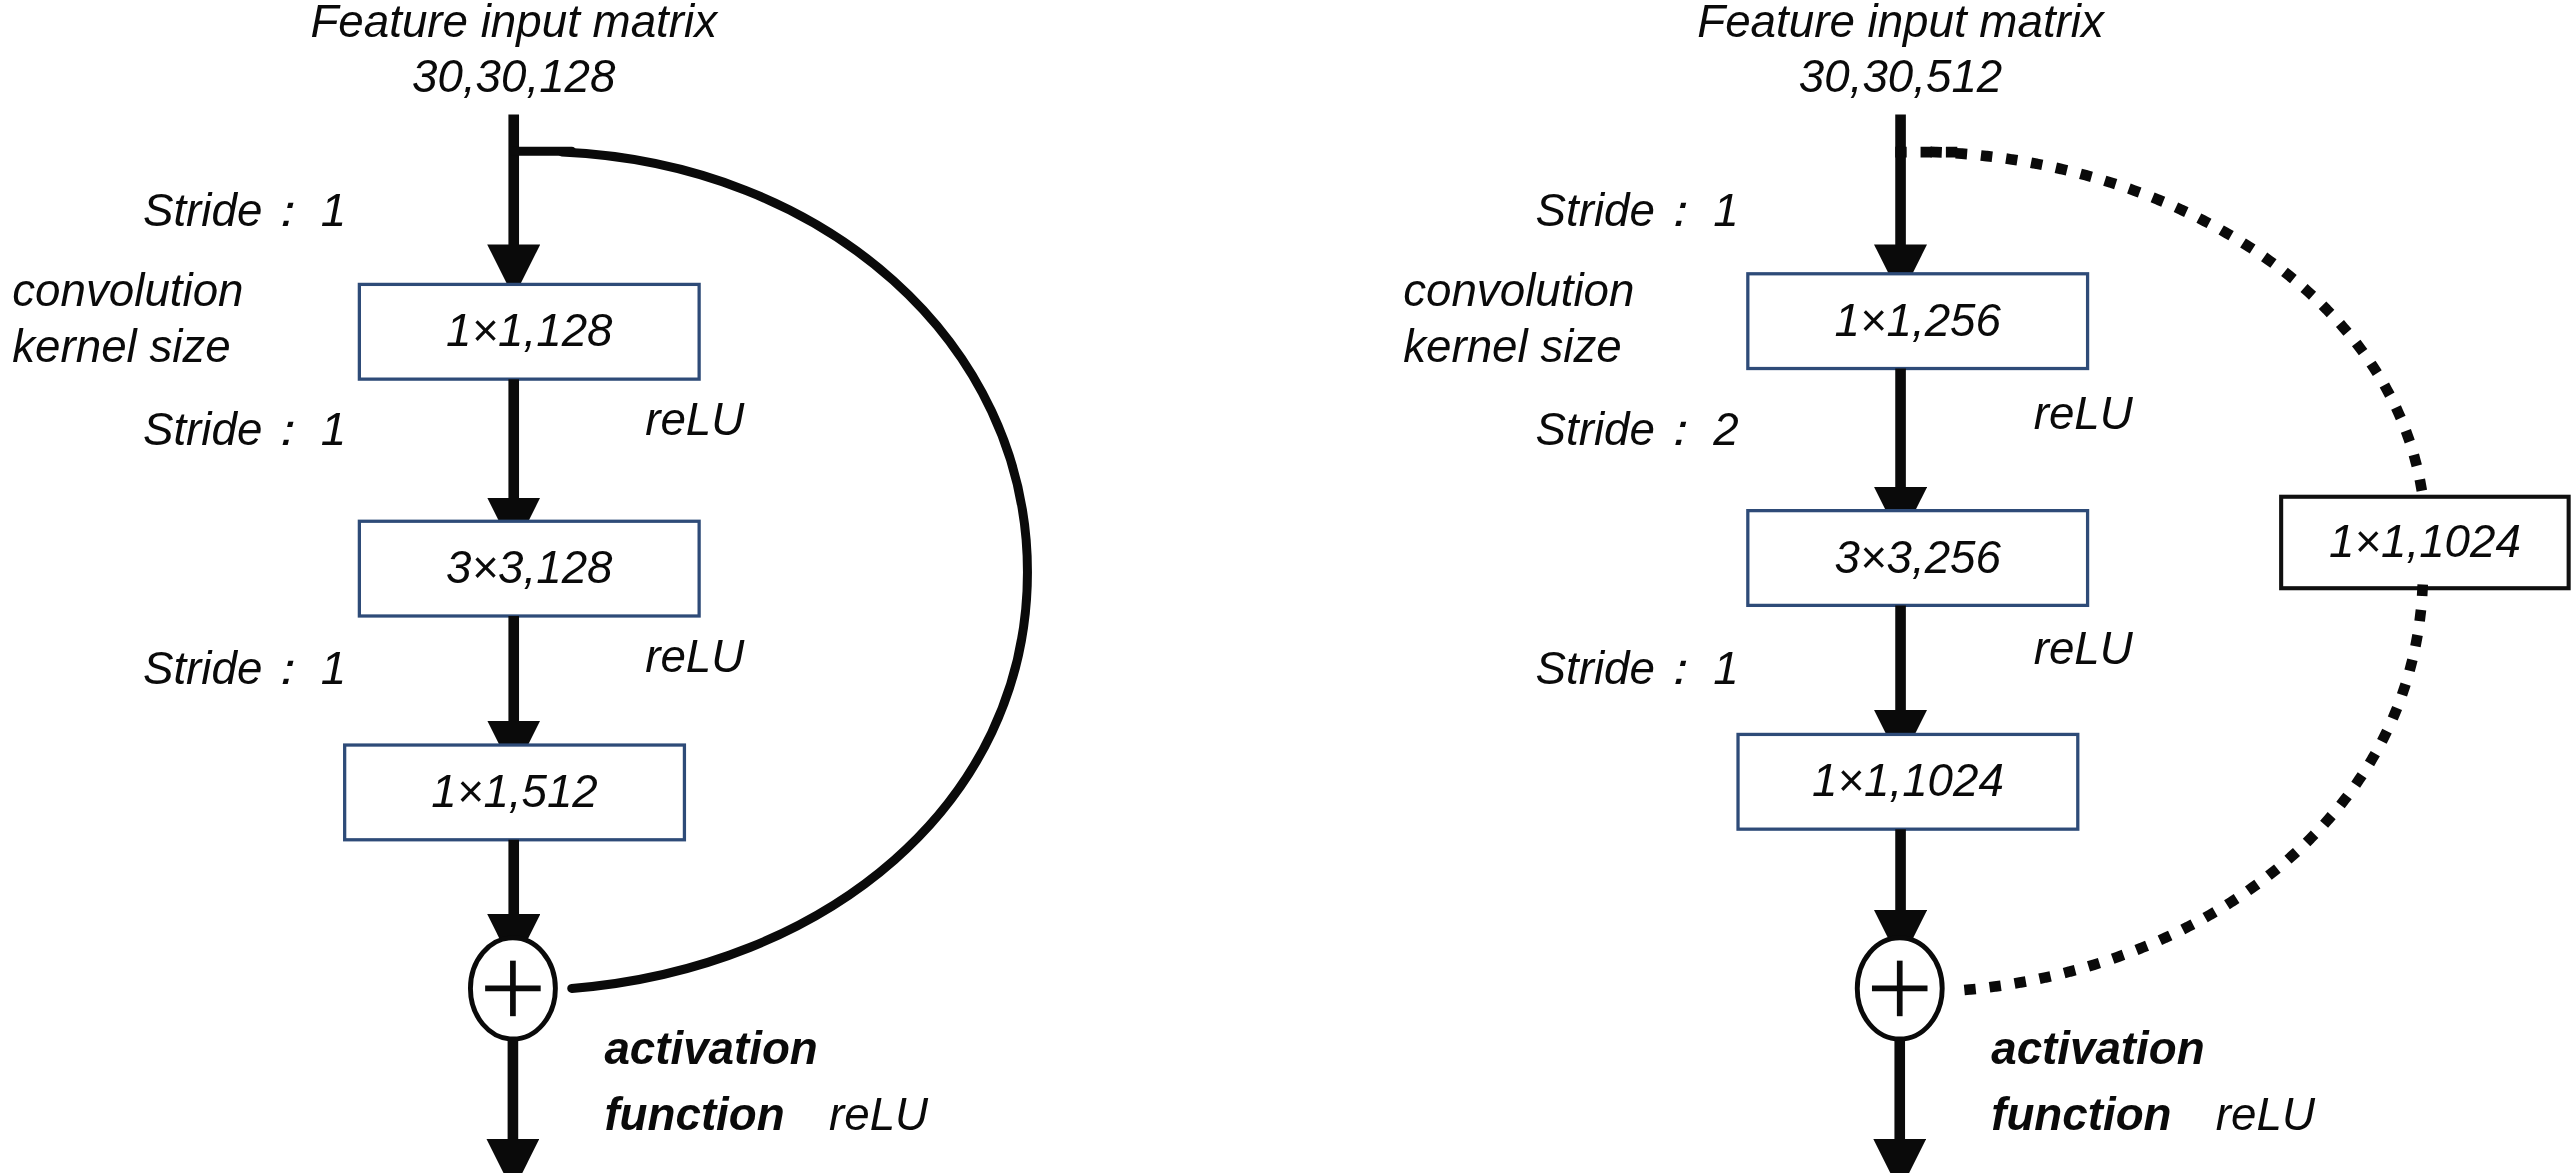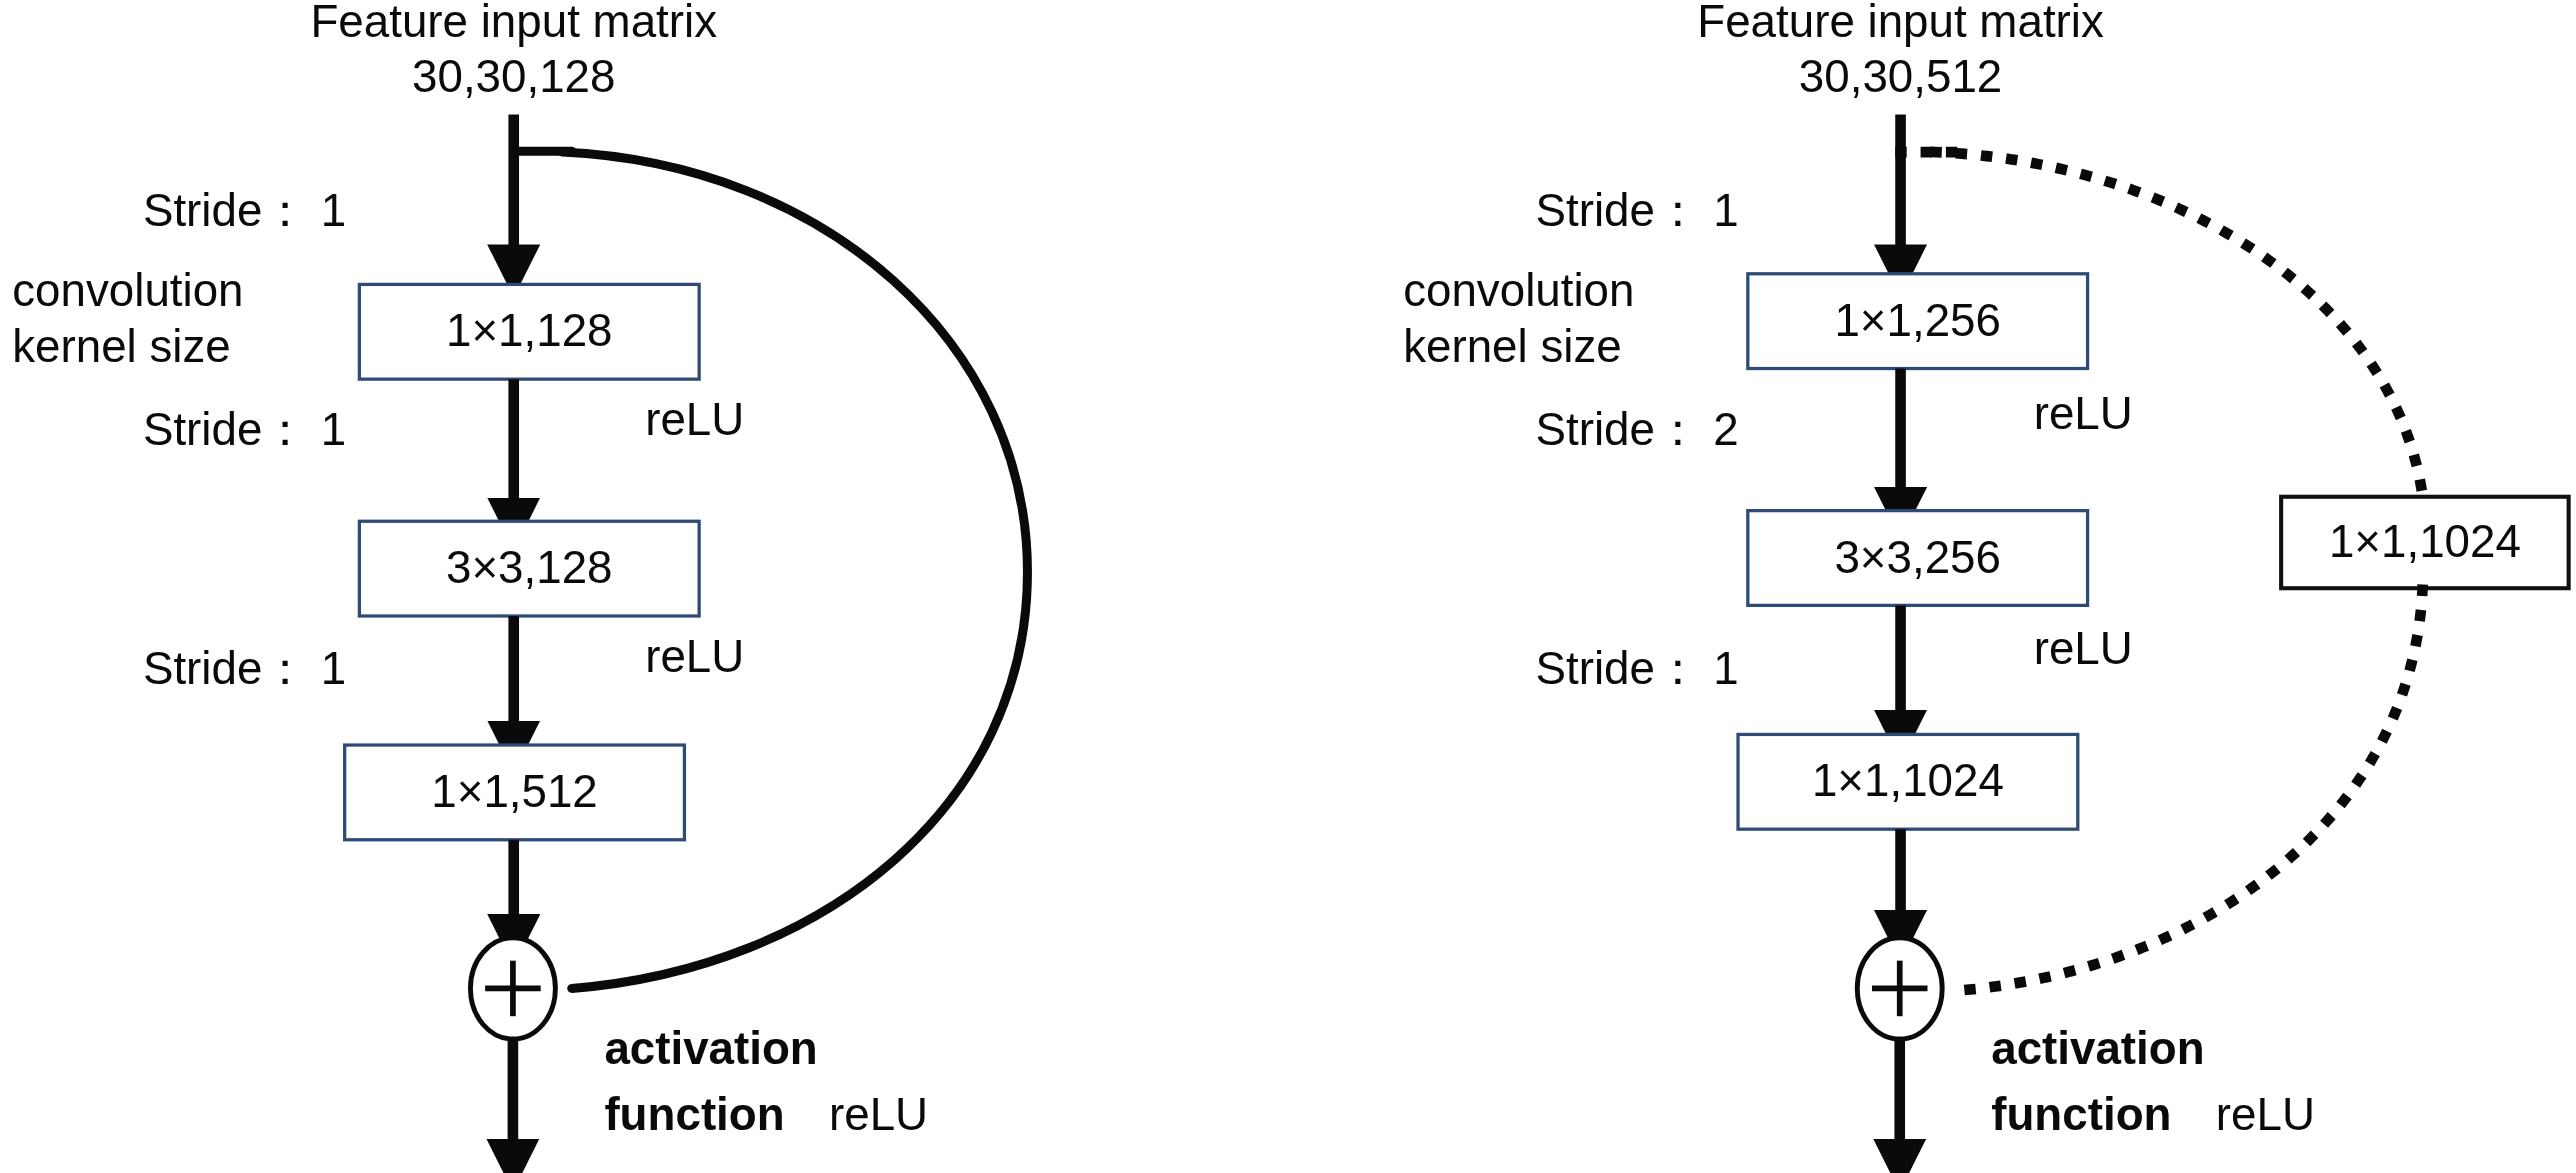--- a/index.html
+++ b/index.html
@@ -13,20 +13,21 @@
     height: 1174px;
     font-family: "Liberation Sans", sans-serif;
     color: #0a0a0a;
     overflow: hidden;
   }
   #root {
     position: relative;
     width: 2576px;
     height: 834px;
     background: #ffffff;
+    font-style: italic;
   }
   svg.diagram {
     position: absolute;
     left: 0;
     top: 0;
     width: 2576px;
     height: 1174px;
   }
   .lbl {
     font-family: "Liberation Sans", sans-serif;

